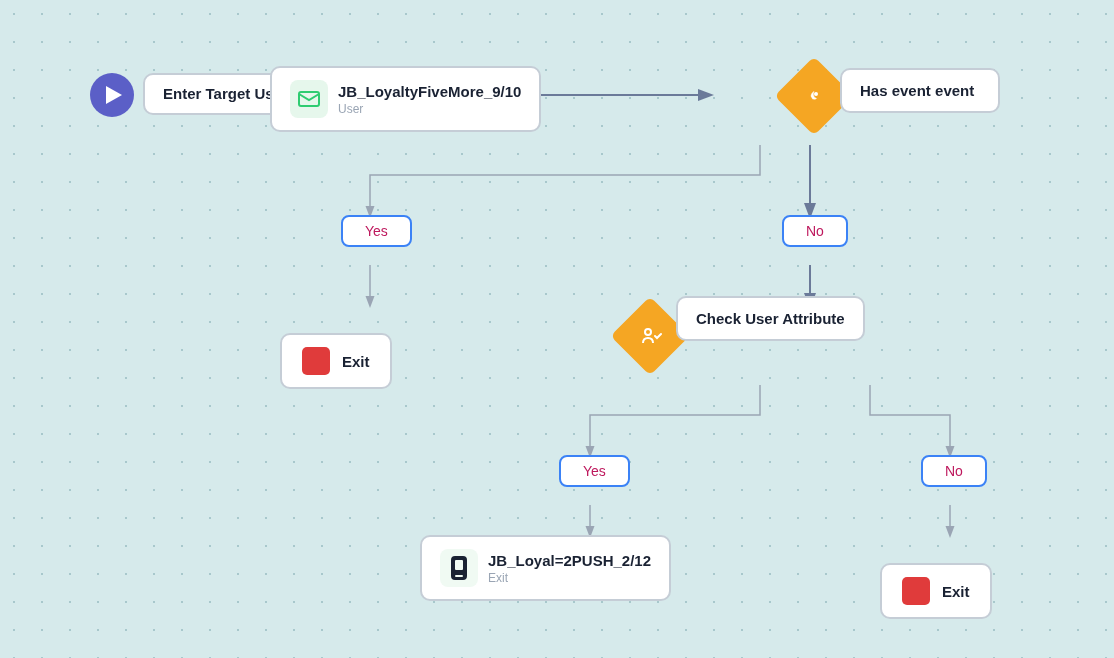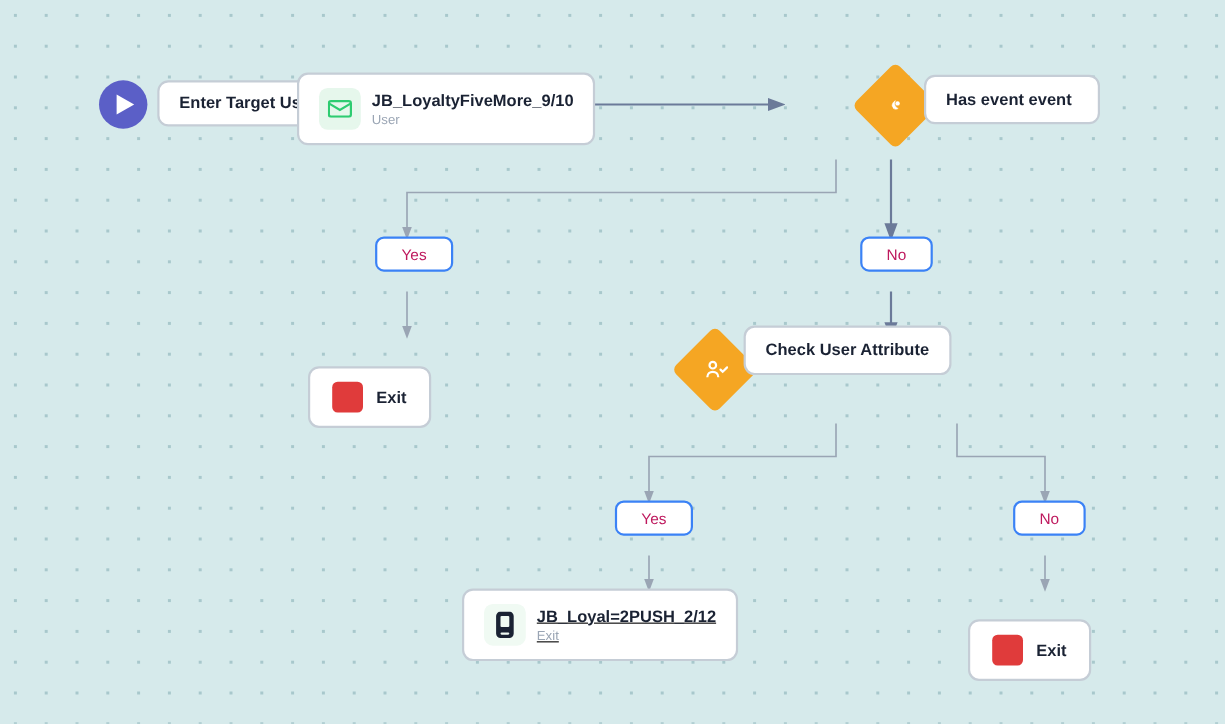--- a/index.html
+++ b/index.html
@@ -253,21 +253,21 @@
 </div>
 
 <div class="branch-box" style="left:559px; top:455px;">
   <span>Yes</span>
 </div>
 
 <div class="branch-box" style="left:921px; top:455px;">
   <span>No</span>
 </div>
 
-<div class="node" style="left:420px; top:535px; min-width:200px;text-decoration:underline;">
+<div class="node" style="left:420px; top:535px; min-width:200px;">
   <div class="icon-box-green-light">
     <svg width="18" height="24" viewBox="0 0 18 24" fill="none">
       <rect x="2" y="1" width="14" height="22" rx="3" stroke="#1a2233" stroke-width="2" fill="#1a2233"></rect>
       <rect x="5" y="19" width="8" height="2" rx="1" fill="#f0faf3"></rect>
       <rect x="5" y="4" width="8" height="10" rx="1" fill="#f0faf3"></rect>
     </svg>
   </div>
   <div class="node-text-block">
     <span class="node-label">JB_Loyal=2PUSH_2/12</span>
     <span class="node-sublabel">Exit</span>

